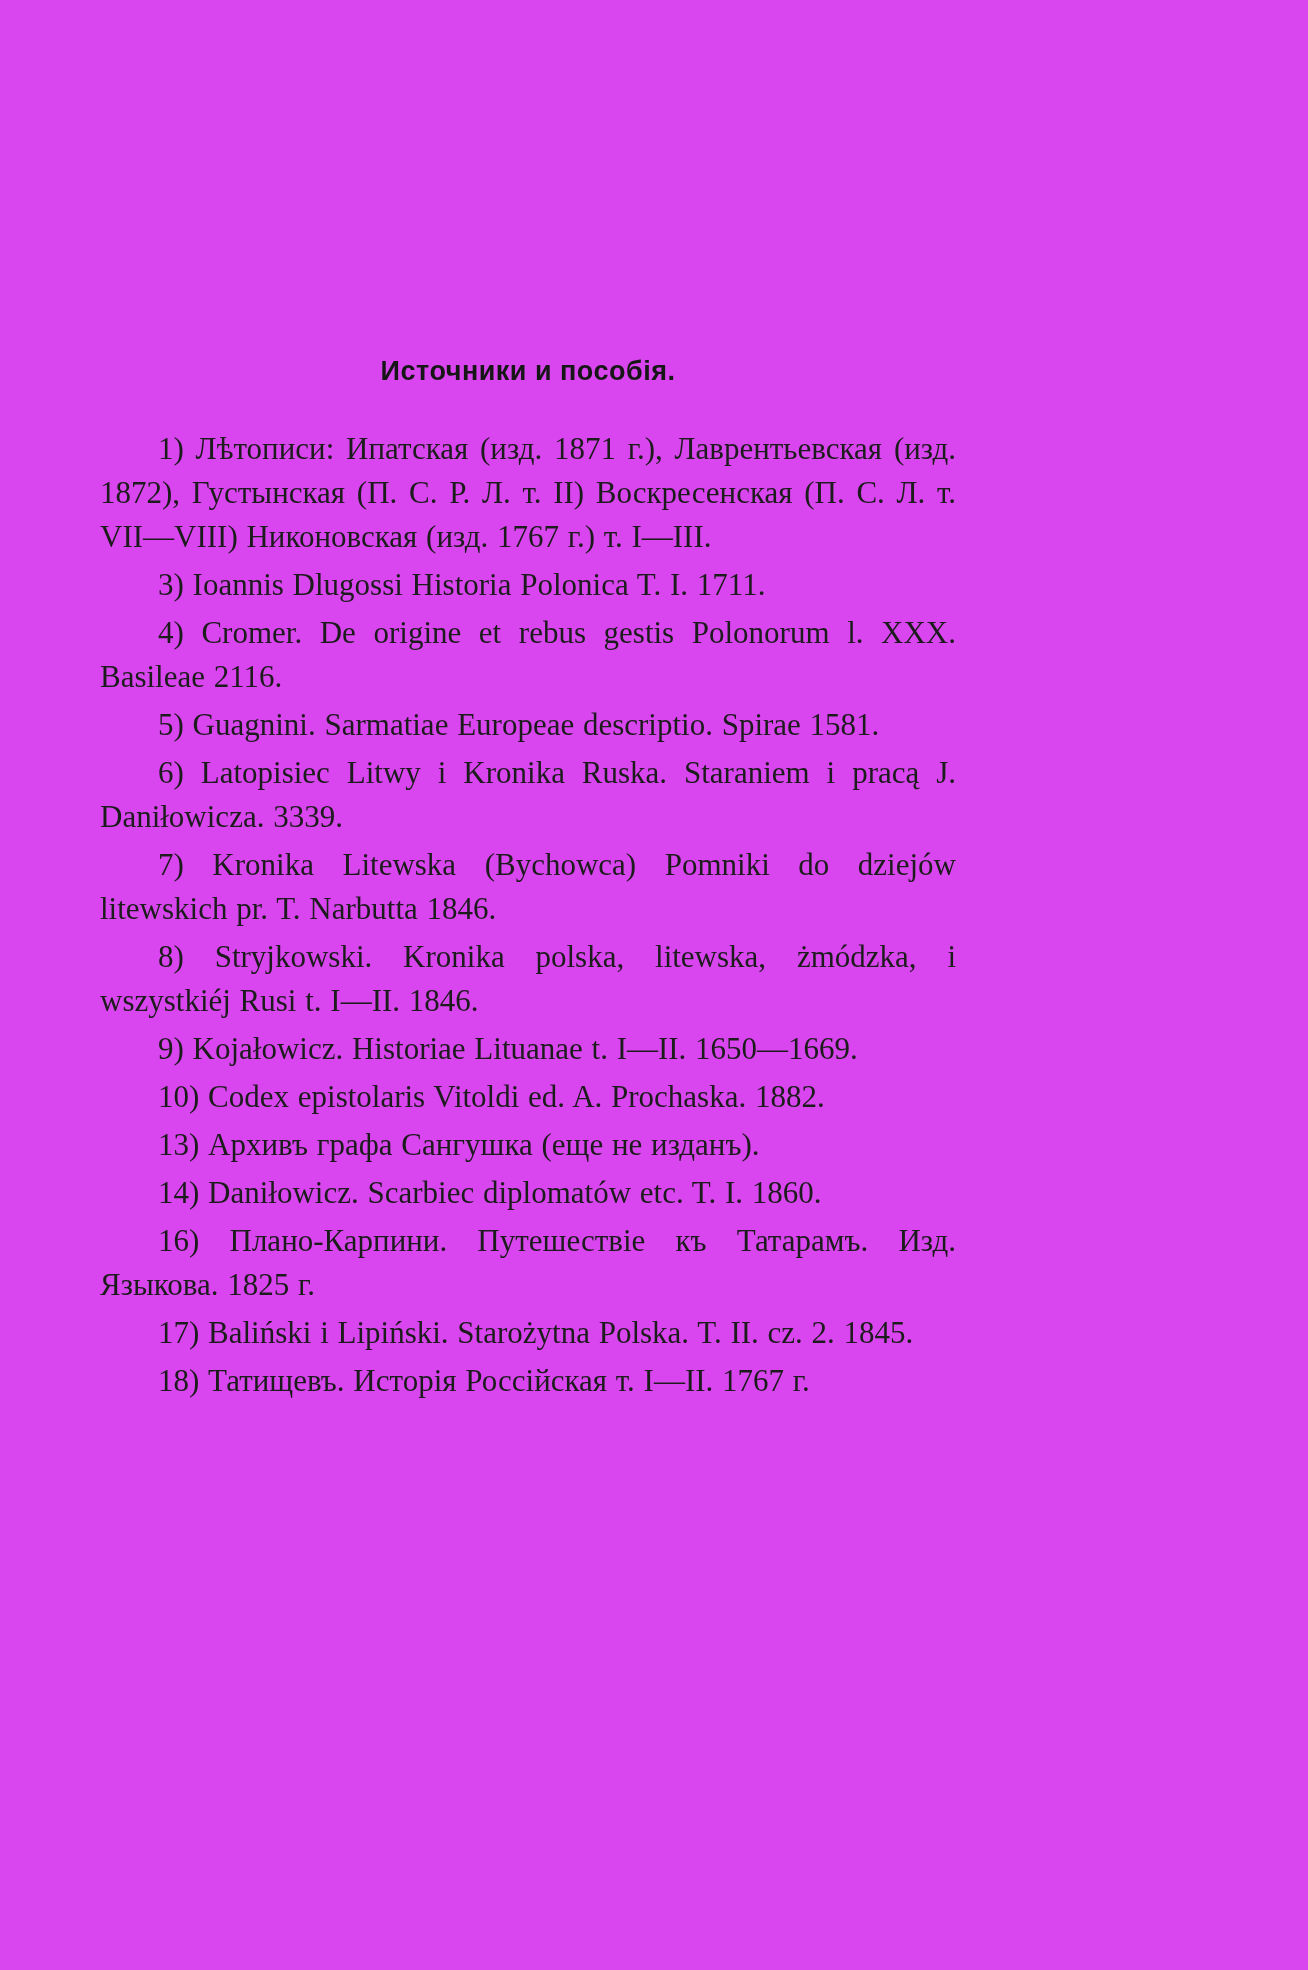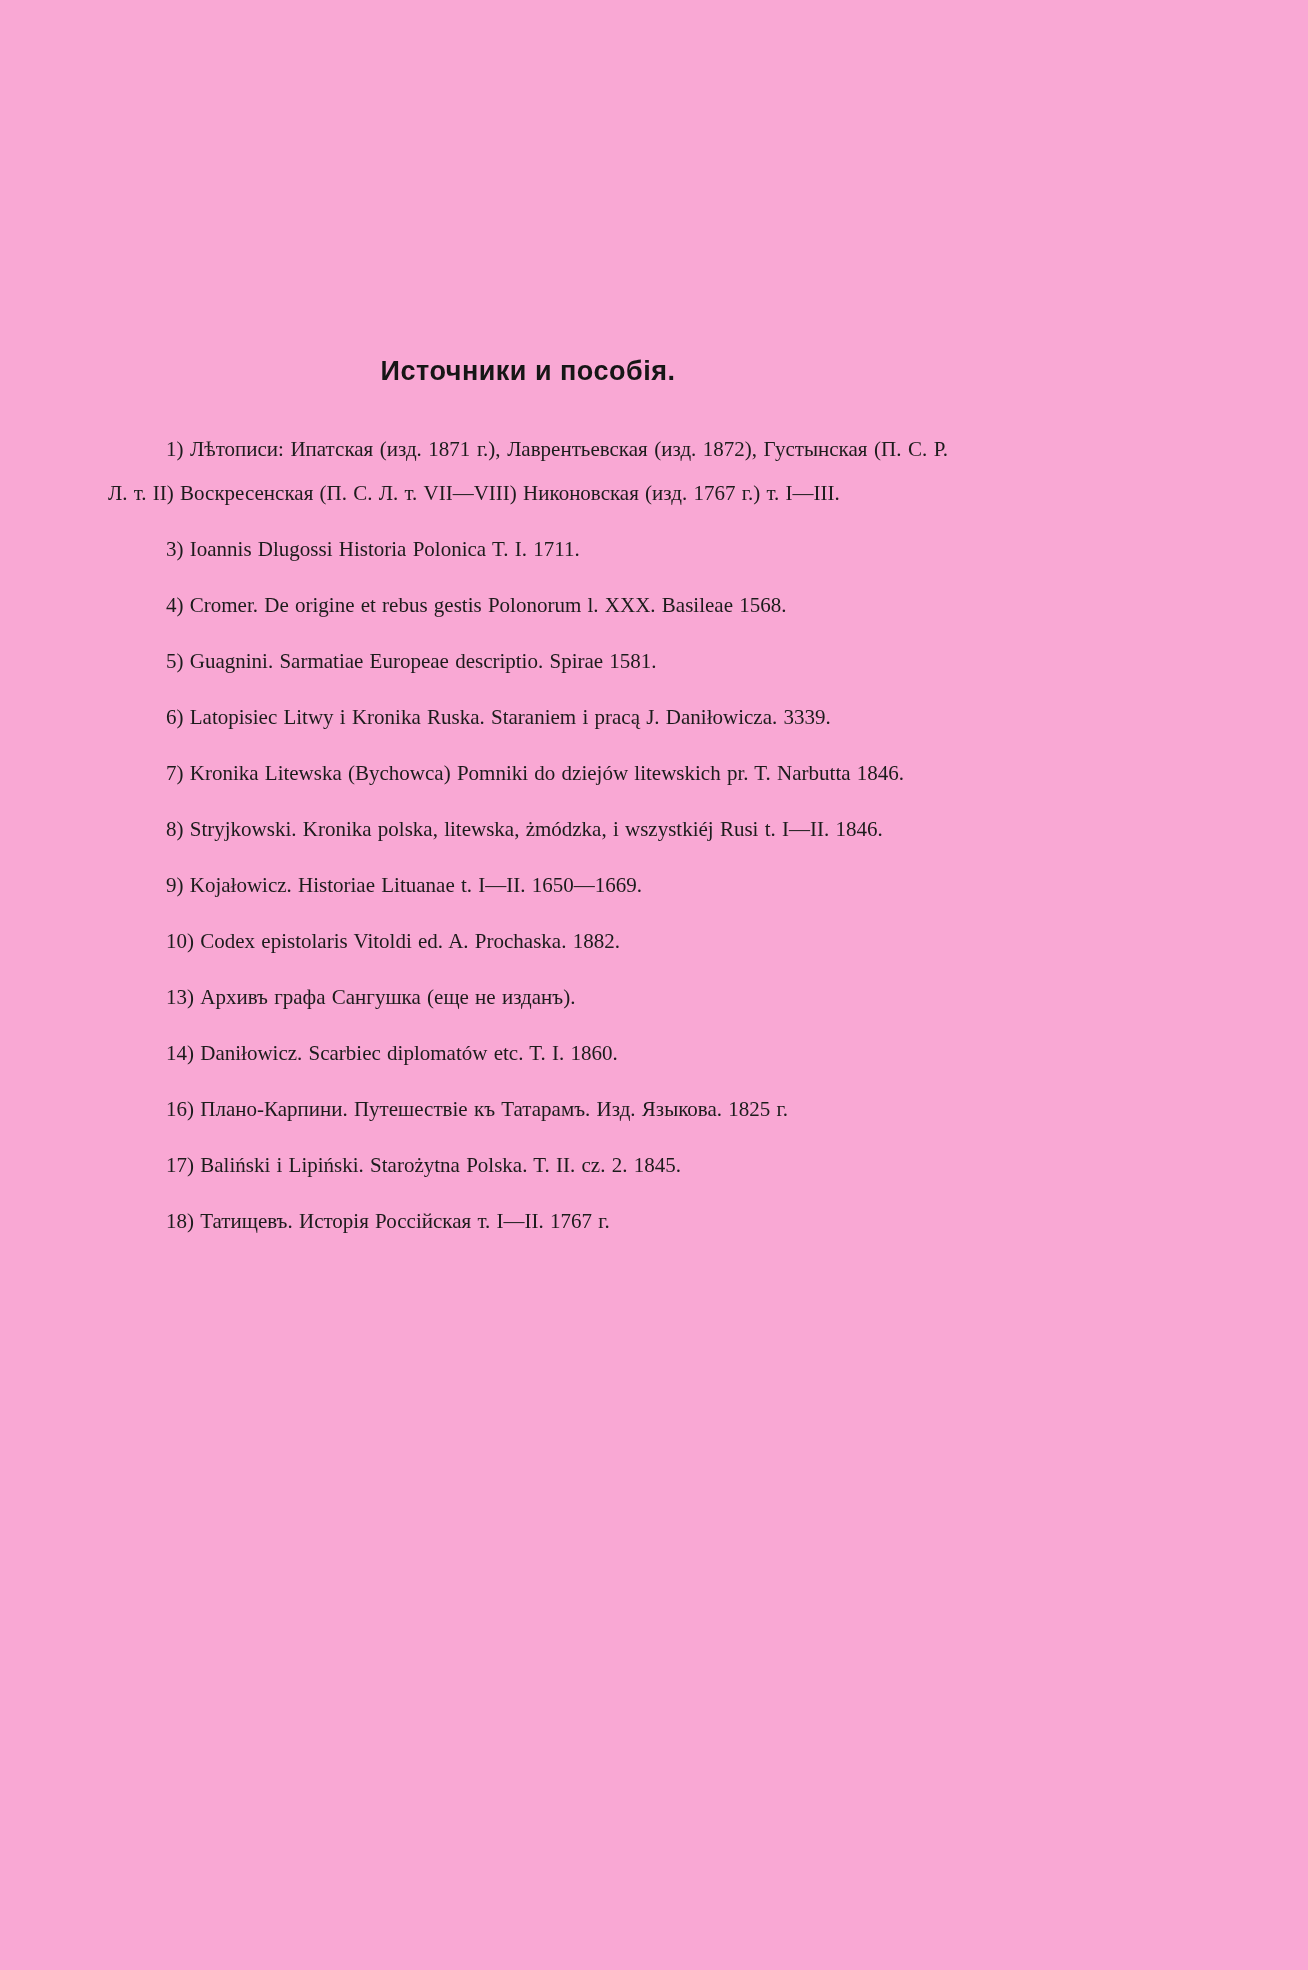--- a/index.html
+++ b/index.html
@@ -4,60 +4,60 @@
   <style>
     html, body {
       margin: 0;
       padding: 0;
       background: #ffffff;
     }
     .scan-page {
       position: relative;
       width: 1308px;
       height: 1970px;
-      background: #f9a8d4;
+      background: #d946ef;
       color: #1c1c1c;
       overflow: hidden;
       font-family: "Liberation Serif", "DejaVu Serif", serif;
     }
     .text-block {
       position: absolute;
       left: 96px;
       top: 356px;
       width: 864px;
     }
     .section-title {
       font-family: "Liberation Sans", "DejaVu Sans", sans-serif;
       font-weight: bold;
       font-size: 27px;
       letter-spacing: 0.5px;
       text-align: center;
       margin: 0 0 40px 0;
       color: #161616;
     }
     .entry {
-      font-size: 21px;
+      font-size: 31px;
       line-height: 44px;
       text-align: justify;
       text-indent: 58px;
-      margin: 12px;
+      margin: 4px;
       word-spacing: 1px;
       color: #1c1c1c;
     }
   </style>
 </head>
 <body>
 
 <div class="scan-page">
   <div class="text-block">
     <h1 class="section-title">Источники и пособія.</h1>
 
     <p class="entry">1) Лѣтописи: Ипатская (изд. 1871 г.), Лаврентьевская (изд. 1872), Густынская (П. С. Р. Л. т. II) Воскресенская (П. С. Л. т. VII—VIII) Никоновская (изд. 1767 г.) т. I—III.</p>
     <p class="entry">3) Ioannis Dlugossi Historia Polonica T. I. 1711.</p>
-    <p class="entry">4) Cromer. De origine et rebus gestis Polonorum l. XXX. Basileae 1568.</p>
+    <p class="entry">4) Cromer. De origine et rebus gestis Polonorum l. XXX. Basileae 2116.</p>
     <p class="entry">5) Guagnini. Sarmatiae Europeae descriptio. Spirae 1581.</p>
     <p class="entry">6) Latopisiec Litwy i Kronika Ruska. Staraniem i pracą J. Daniłowicza. 3339.</p>
     <p class="entry">7) Kronika Litewska (Bychowca) Pomniki do dziejów litewskich pr. T. Narbutta 1846.</p>
     <p class="entry">8) Stryjkowski. Kronika polska, litewska, żmódzka, i wszystkiéj Rusi t. I—II. 1846.</p>
     <p class="entry">9) Kojałowicz. Historiae Lituanae t. I—II. 1650—1669.</p>
     <p class="entry">10) Codex epistolaris Vitoldi ed. A. Prochaska. 1882.</p>
     <p class="entry">13) Архивъ графа Сангушка (еще не изданъ).</p>
     <p class="entry">14) Daniłowicz. Scarbiec diplomatów etc. T. I. 1860.</p>
     <p class="entry">16) Плано-Карпини. Путешествіе къ Татарамъ. Изд. Языкова. 1825 г.</p>
     <p class="entry">17) Baliński i Lipiński. Starożytna Polska. T. II. cz. 2. 1845.</p>

